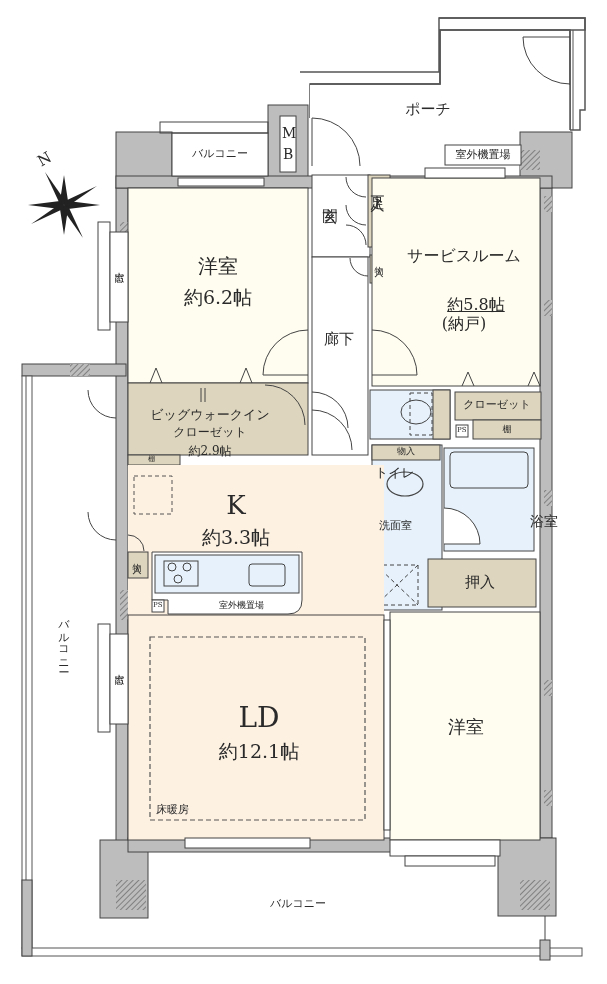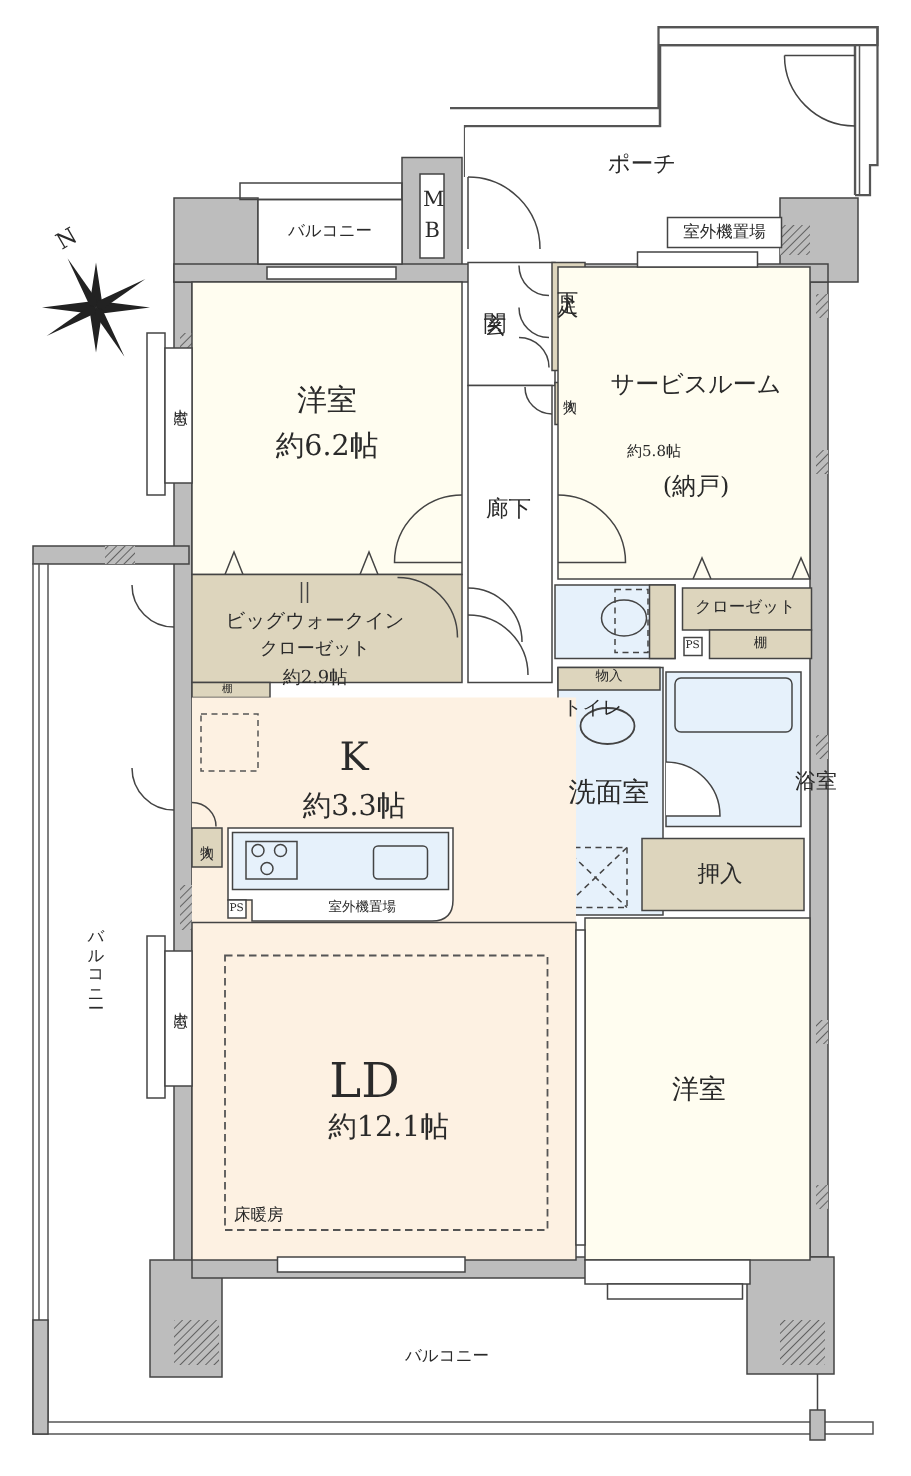--- a/index.html
+++ b/index.html
@@ -212,44 +212,44 @@
 <div class="lbl vert small" style="left:371px; top:184px; font-size:14px;">下足入</div>
 <div class="lbl vert tiny" style="left:374px; top:259px;">物入</div>
 <div class="lbl mid" style="left:324px; top:332px;">廊下</div>
 
 <div class="lbl c room" style="left:218px; top:256px;">洋室</div>
 <div class="lbl c area" style="left:218px; top:288px;text-align:center;">約6.2帖</div>
 <div class="lbl vert tiny" style="left:114px; top:264px; font-size:10px;">出窓</div>
 
 <div class="lbl c mid" style="left:464px; top:248px; font-size:16px;">サービスルーム</div>
 <div class="lbl c mid" style="left:464px; top:272px; font-size:16px;margin-top:44px;">(納戸)</div>
-<div class="lbl c small" style="left:436px; top:297px; font-size:10px;">約5.8帖</div>
+<div class="lbl c small" style="left:476px; top:297px; font-size:16px;text-decoration:underline;">約5.8帖</div>
 
 <div class="lbl c small" style="left:497px; top:399px; font-size:11px;">クローゼット</div>
 <div class="lbl c tiny" style="left:507px; top:425px;">棚</div>
 <div class="lbl tiny" style="left:457px; top:427px; font-size:7px;">PS</div>
 
 <div class="lbl c small" style="left:210px; top:408px; font-size:13px;">ビッグウォークイン</div>
 <div class="lbl c small" style="left:210px; top:426px; font-size:12px;">クローゼット</div>
 <div class="lbl c small" style="left:210px; top:445px; font-size:12px;">約2.9帖</div>
 <div class="lbl tiny" style="left:148px; top:456px; font-size:7px;">棚</div>
 
 <div class="lbl small" style="left:375px; top:424px; font-size:13px;margin-top:42px;">トイレ</div>
 <div class="lbl c tiny" style="left:406px; top:447px;">物入</div>
-<div class="lbl small" style="left:379px; top:520px; font-size:18px;">洗面室</div>
+<div class="lbl small" style="left:379px; top:520px; font-size:11px;">洗面室</div>
 <div class="lbl small" style="left:485px; top:514px; font-size:14px;margin-left:45px;">浴室</div>
 <div class="lbl c small" style="left:480px; top:575px; font-size:15px;">押入</div>
 
 <div class="lbl c big" style="left:236px; top:492px;">K</div>
 <div class="lbl c area" style="left:236px; top:528px;">約3.3帖</div>
 <div class="lbl vert tiny" style="left:132px; top:556px;">物入</div>
 <div class="lbl small" style="left:219px; top:601px; font-size:9px;">室外機置場</div>
 <div class="lbl tiny" style="left:153px; top:602px; font-size:7px;">PS</div>
 
-<div class="lbl c big" style="left:243px; top:704px; font-size:32px;">LD</div>
+<div class="lbl c big" style="left:259px; top:704px; font-size:28px;">LD</div>
 <div class="lbl c area" style="left:259px; top:742px;">約12.1帖</div>
 <div class="lbl small" style="left:156px; top:804px; font-size:11px;">床暖房</div>
 <div class="lbl vert tiny" style="left:114px; top:666px; font-size:10px;">出窓</div>
 
 <div class="lbl c room" style="left:466px; top:718px; font-size:18px;">洋室</div>
 
 <div class="lbl vert small" style="left:58px; top:612px; font-size:11px;">バルコニー</div>
 <div class="lbl c small" style="left:298px; top:898px; font-size:11px;">バルコニー</div>
 
 </body></html>

